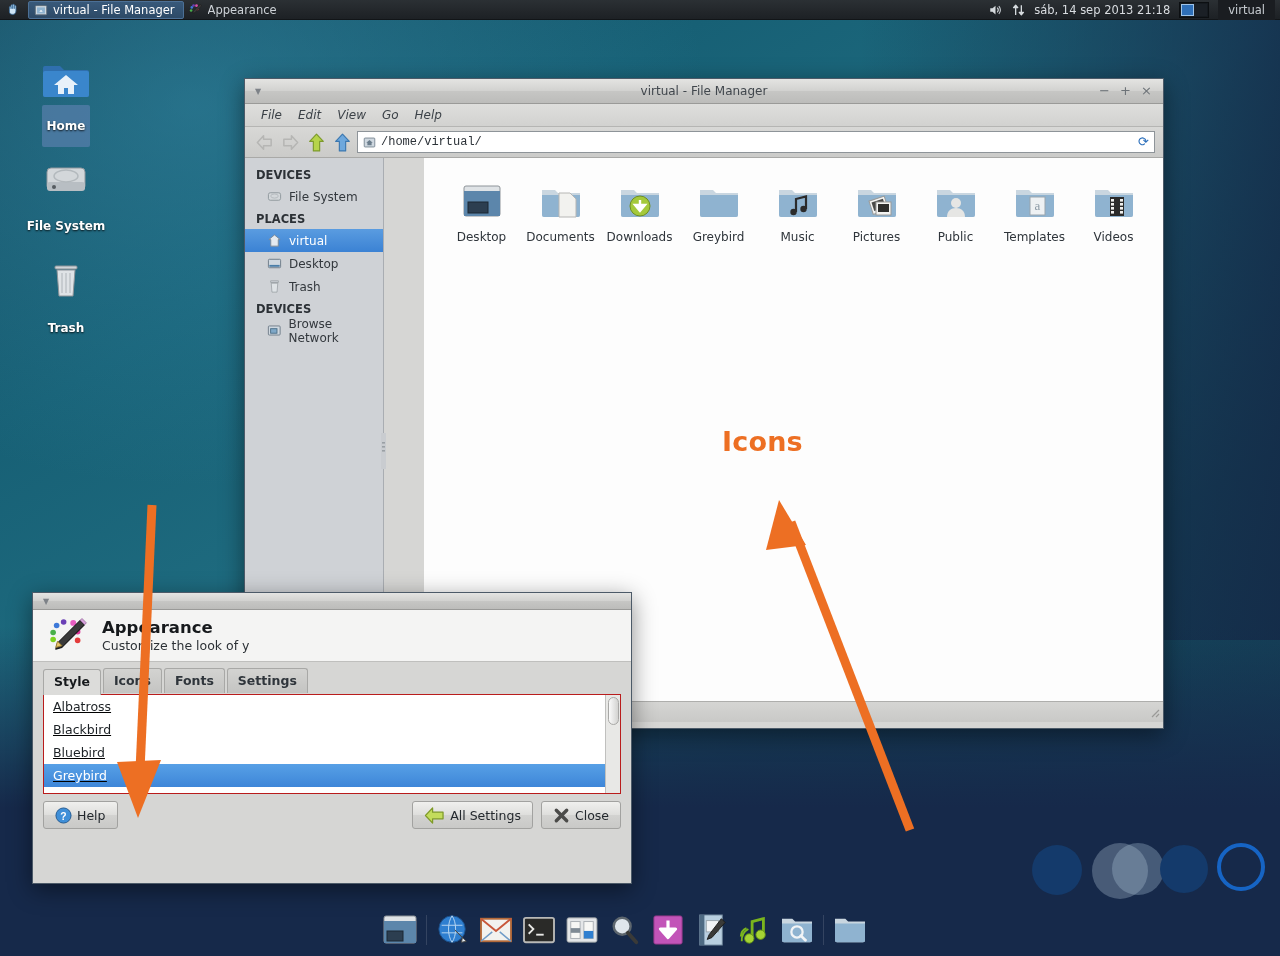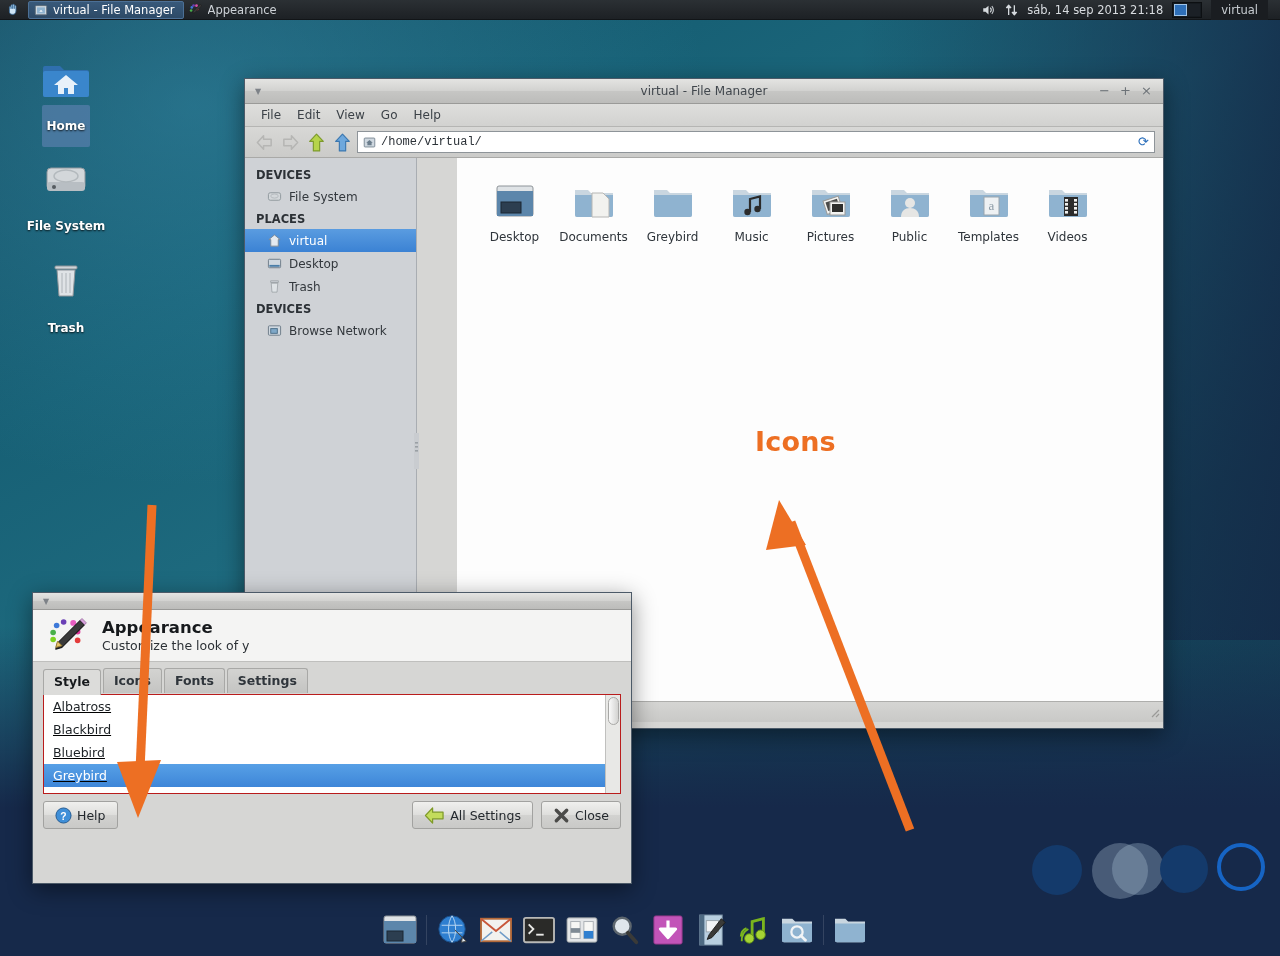--- a/index.html
+++ b/index.html
@@ -40,21 +40,21 @@
   .tasklist { display:flex; align-items:center; height:20px; margin-left:2px; }
   .task {
     display:flex; align-items:center; gap:5px; height:18px; padding:0 8px 0 5px;
     font-size:11.5px; color:#cdd2d7; max-width:200px;
   }
   .task.active {
     background: linear-gradient(to bottom,#38597a,#2d4a67);
     border:1px solid #4c7096; border-radius:2px; color:#ffffff;
   }
   .task span { white-space:nowrap; overflow:hidden; text-overflow:ellipsis; }
-  .tray { margin-left:auto; display:flex; align-items:center; gap:9px; padding-right:12px; }
+  .tray { margin-left:auto; display:flex; align-items:center; gap:9px; padding-right:5px; }
   .tray .clock { color:#d8dce0; font-size:11.5px; white-space:nowrap; }
   .workspace-sw {
     width:30px; height:16px; background:#151a1f; border:1px solid #0c0f12;
     display:flex; align-items:center; padding:1px;
   }
   .ws { width:13px; height:12px; }
   .ws.on { background:#2e6fb8; border:1px solid #9fc4e8; }
   .ws.off { background:#1b2026; }
   .user-area {
     background:#1a1d21; height:20px; display:flex; align-items:center;
@@ -92,21 +92,21 @@
   .tb-buttons { margin-left:auto; display:flex; gap:10px; padding-right:11px; z-index:2; }
   .tb-buttons div { font-size:13px; color:#6d7378; line-height:14px; width:11px; text-align:center; }
 
   
   #fm { left:244px; top:78px; width:920px; height:651px; }
   #fm .menubar {
     height:23px; display:flex; align-items:center; gap:0;
     background: linear-gradient(to bottom,#dededc,#d2d2d0);
     border-bottom:1px solid #b5b5b3; padding-left:8px;
   }
-  #fm .menubar div { font-size:12px; color:#3c4248; padding:2px 8px; }
+  #fm .menubar div { font-size:12px; color:#3c4248; padding:2px 8px;font-style:italic; }
   #fm .toolbar {
     height:31px; display:flex; align-items:center; gap:4px; padding:0 8px;
     background: linear-gradient(to bottom,#d8d8d6,#cbcbc9);
     border-bottom:1px solid #a9a9a7;
     font-family:Liberation Mono, monospace;
   }
   .navarrow { width:22px; height:22px; display:flex; align-items:center; justify-content:center; }
   .pathbox {
     flex:1; height:22px; background:#ffffff; border:1px solid #8e9499;
     display:flex; align-items:center; padding:0 5px; gap:5px;
@@ -406,20 +406,31 @@
           <div class="ic">
             <svg width="46" height="44" viewBox="0 0 46 44">
               <path d="M4 8h13l3 3h22v22a2 2 0 0 1-2 2H6a2 2 0 0 1-2-2z" fill="#c9d6e0"></path>
               <path d="M4 13h38v20a2 2 0 0 1-2 2H6a2 2 0 0 1-2-2z" fill="#8fb3d0"></path>
               <path d="M21 11h11l6 6v18H21z" fill="#f2f2ef" stroke="#b6b6b4"></path>
             </svg>
           </div>
           <div class="nm">Documents</div>
         </div>
 
+        <div class="file-item">
+          <div class="ic">
+            <svg width="46" height="44" viewBox="0 0 46 44">
+              <path d="M4 8h13l3 3h22v22a2 2 0 0 1-2 2H6a2 2 0 0 1-2-2z" fill="#c9d6e0"></path>
+              <path d="M4 13h38v20a2 2 0 0 1-2 2H6a2 2 0 0 1-2-2z" fill="#8fb3d0"></path>
+              <circle cx="23" cy="24" r="10" fill="#a4c93b" stroke="#6f8f22"></circle>
+              <path d="M23 18v8m0 3l-5-6h10z" fill="#ffffff" stroke="#ffffff" stroke-width="2.4"></path>
+            </svg>
+          </div>
+          <div class="nm">Downloads</div>
+        </div>
 
         <div class="file-item">
           <div class="ic">
             <svg width="46" height="44" viewBox="0 0 46 44">
               <path d="M4 8h13l3 3h22v22a2 2 0 0 1-2 2H6a2 2 0 0 1-2-2z" fill="#c9d6e0"></path>
               <path d="M4 13h38v20a2 2 0 0 1-2 2H6a2 2 0 0 1-2-2z" fill="#8fb3d0"></path>
             </svg>
           </div>
           <div class="nm">Greybird</div>
         </div>

